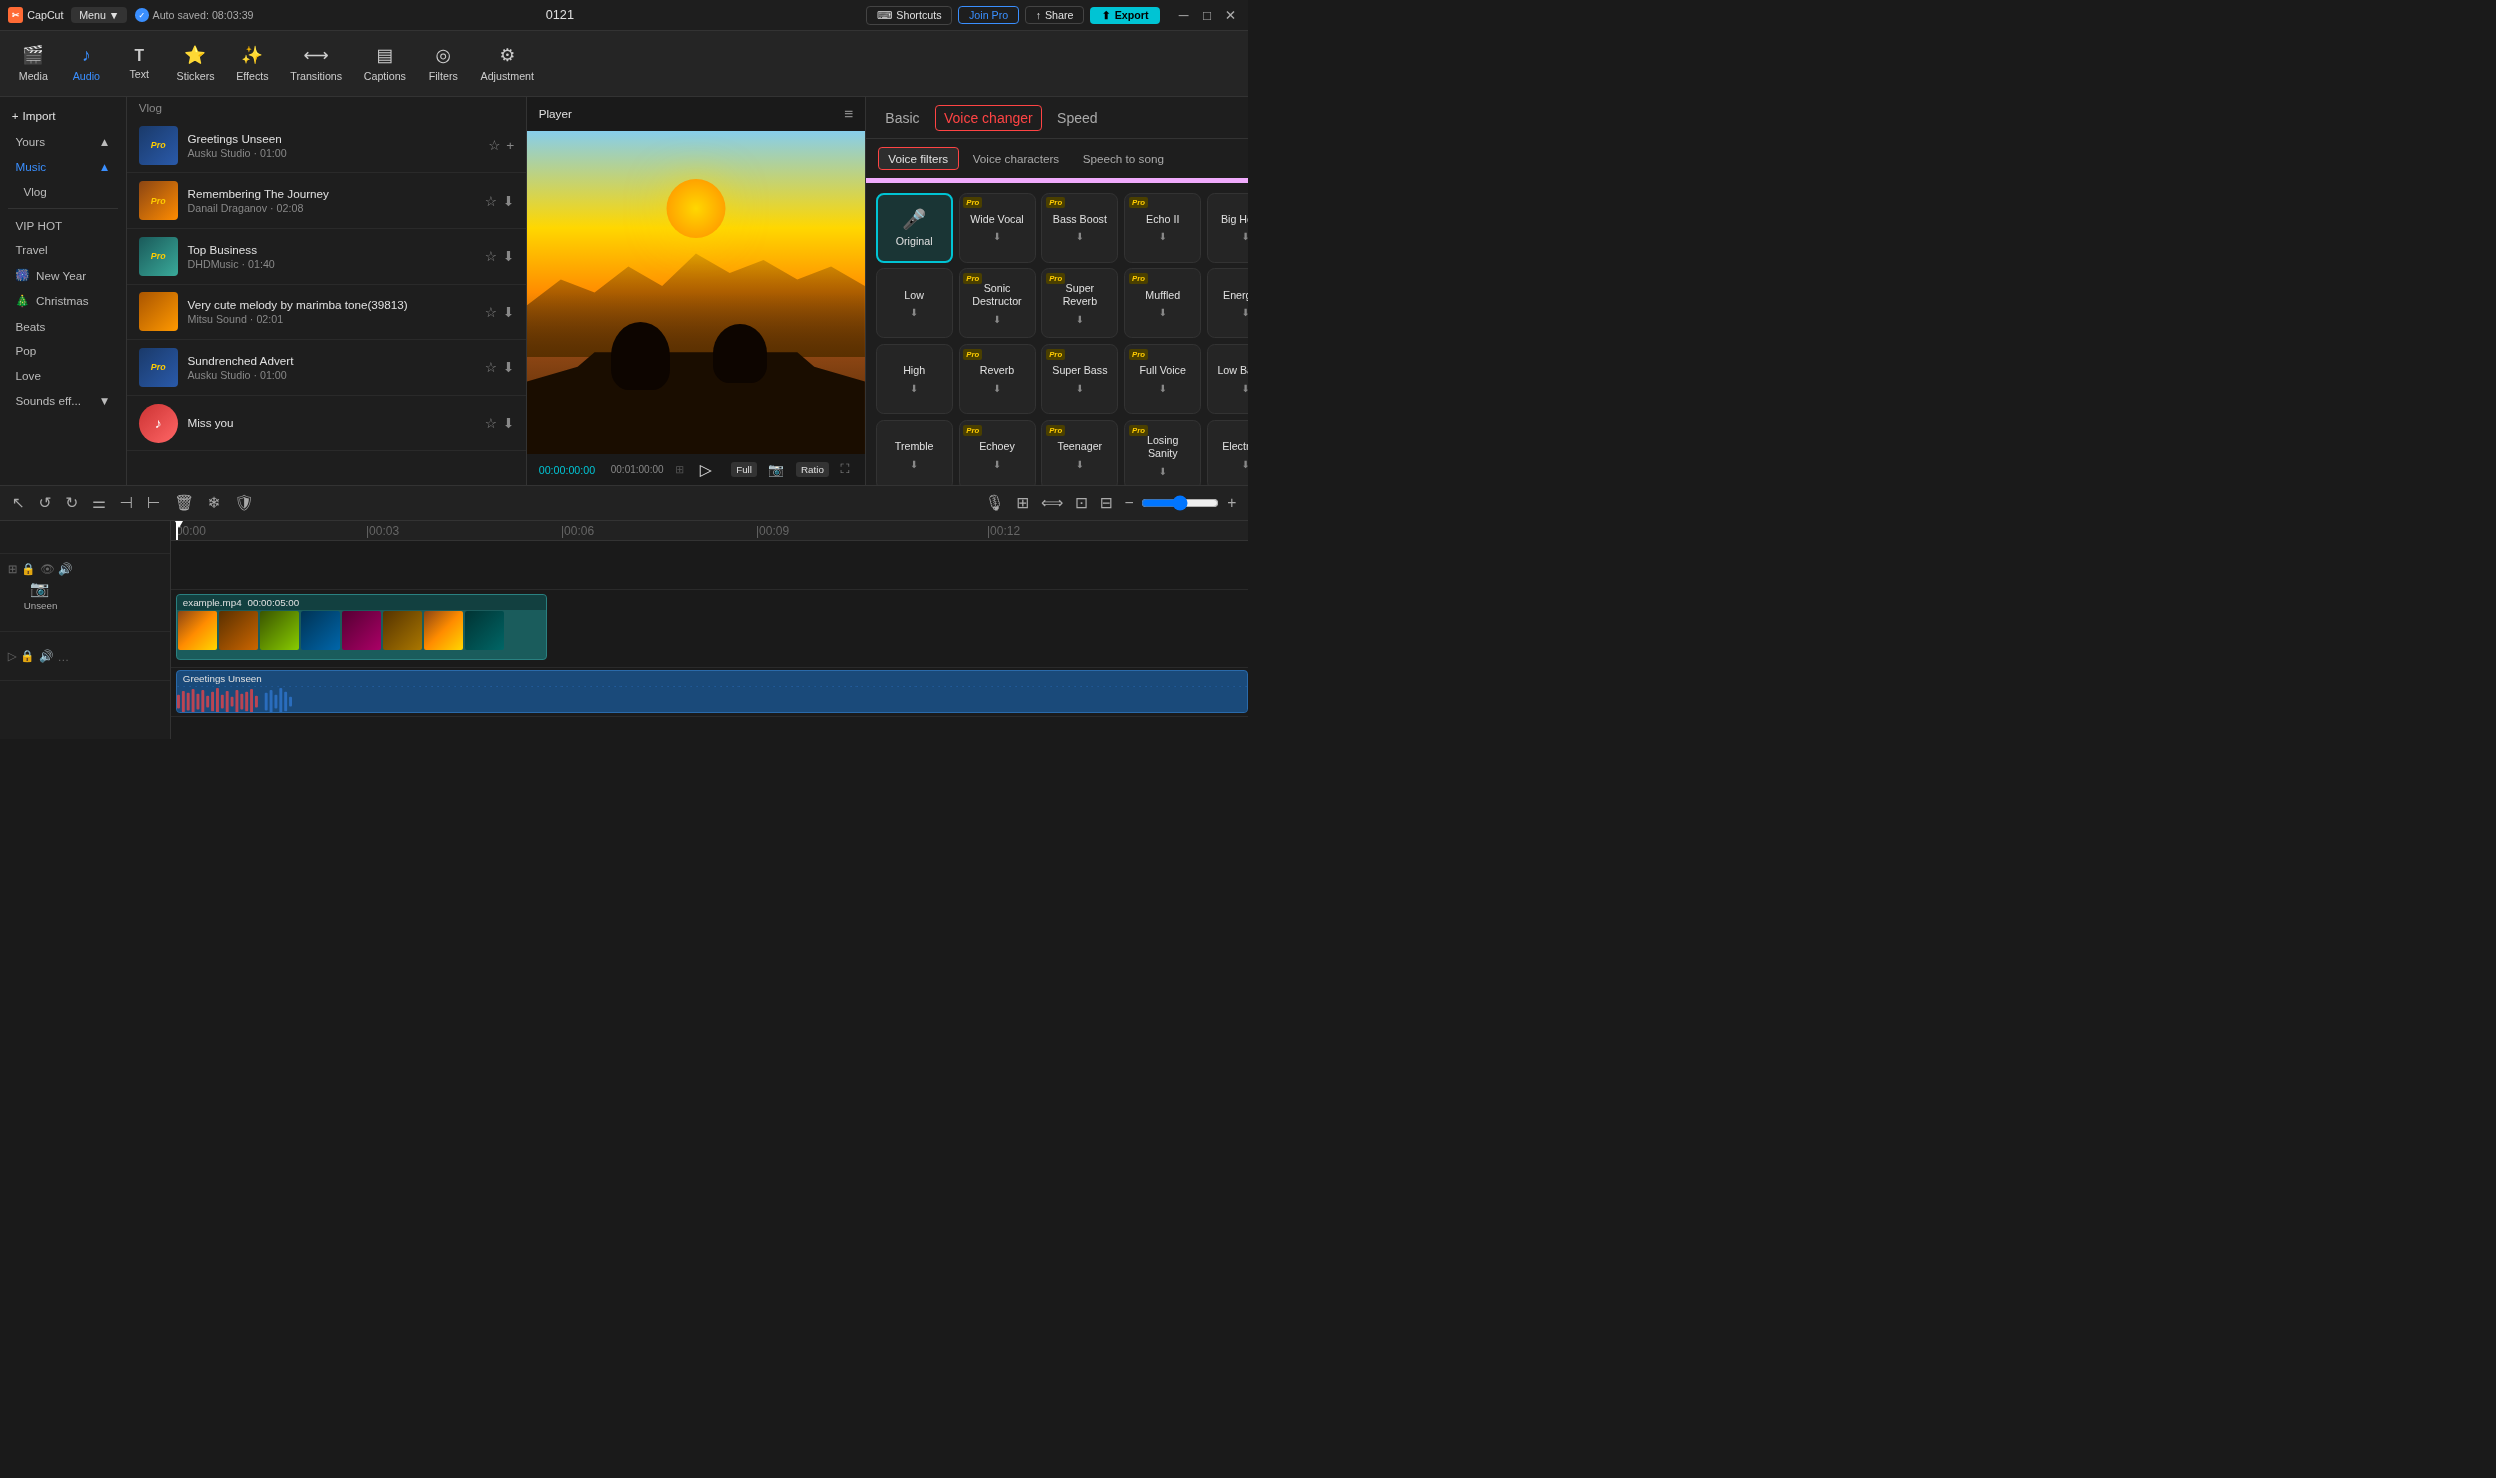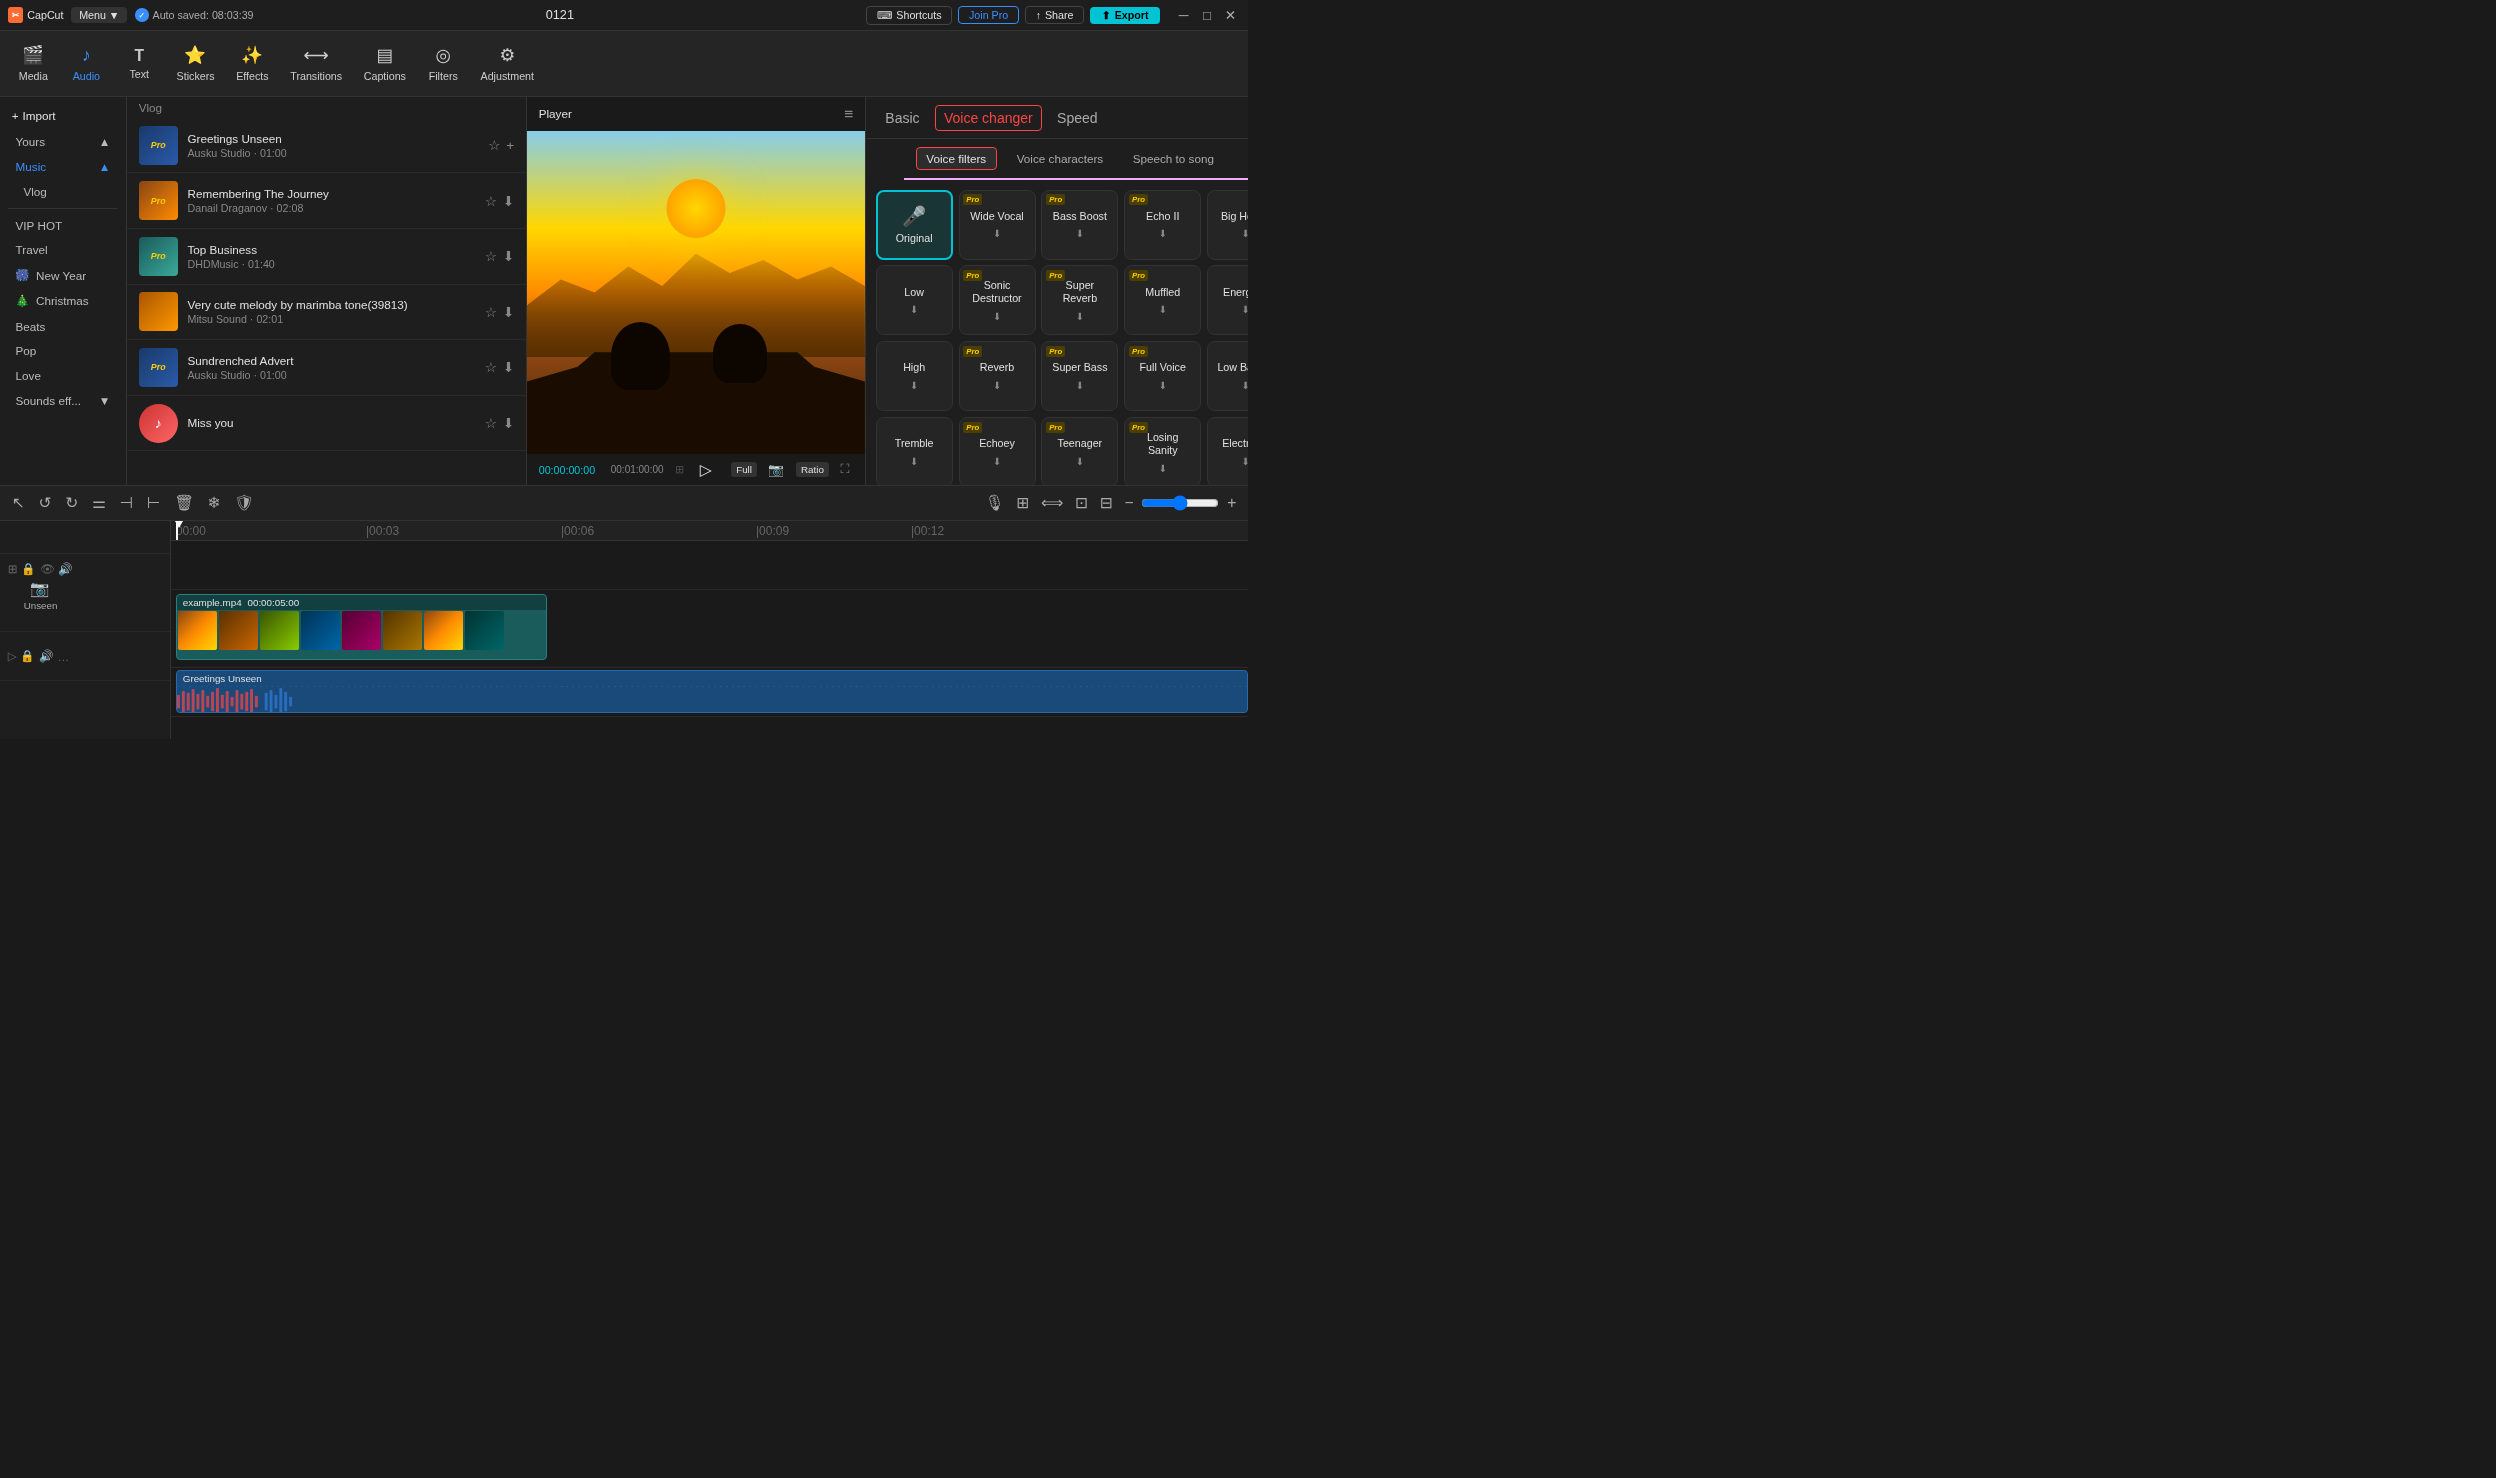--- a/index.html
+++ b/index.html
@@ -69,21 +69,21 @@
     .play-btn { background: none; border: none; color: #e0e0e0; cursor: pointer; font-size: 15.6px; padding: 0 3.9px; }
     .control-spacer { flex: 1; }
     .ctrl-btn { background: none; border: none; color: #888; cursor: pointer; font-size: 12.7px; padding: 2px 3.9px; }
     .quality-badge { background: #333; color: #e0e0e0; font-size: 9.8px; padding: 2px 4.9px; border-radius: 2.9px; cursor: pointer; border: none; }
 
     
     .right-panel { width: 429px; background: #1e1e1e; border-left: 1px solid #333; display: flex; flex-direction: column; flex-shrink: 0; }
     .panel-tabs { display: flex; align-items: center; padding: 7.8px 11.7px; gap: 7.8px; border-bottom: 1px solid #333; }
     .panel-tab { background: none; border: none; color: #aaa; cursor: pointer; font-size: 14px; padding: 3.9px 7.8px; border-radius: 3.9px; }
     .panel-tab.active { color: #ff4444; border: 1px solid #ff4444; }
-    .sub-tabs { display: flex; padding: 7.8px 11.7px; gap: 10px; border-bottom: 2px solid #f0abfc; margin-left: 38px; }
+    .sub-tabs { display: flex; padding: 7.8px 11.7px; gap: 4px; border-bottom: 5px solid #f0abfc; }
     .sub-tab { background: none; border: none; color: #aaa; cursor: pointer; font-size: 11.7px; padding: 3.9px 9.8px; border-radius: 3.9px; }
     .sub-tab.active { background: #2d2d2d; color: #e0e0e0; border: 1px solid #ff4444; }
     .filter-all { margin-left: auto; background: none; border: none; color: #888; cursor: pointer; font-size: 11.7px; display: flex; align-items: center; gap: 2.9px; }
     
     .voice-grid { display: grid; grid-template-columns: repeat(5, 1fr); gap: 5.9px; padding: 9.8px; flex: 1; overflow-y: auto; }
     .voice-item { display: flex; flex-direction: column; align-items: center; justify-content: center; padding: 9.8px 5.9px; border-radius: 7.8px; cursor: pointer; background: #252525; border: 1px solid #333; gap: 3.9px; min-height: 70px; position: relative; }
     .voice-item.active { border: 2px solid #00c4d4; background: #1a3535; }
     .voice-item.pro-item { position: relative; }
     .voice-name { font-size: 10.7px; color: #e0e0e0; text-align: center; line-height: 1.2; }
     .voice-pro-badge { position: absolute; top: 3.9px; left: 3.9px; background: #4a3f00; color: #ffcc00; font-size: 7.8px; padding: 1px 2.9px; border-radius: 2px; font-weight: bold; font-style: italic; }
@@ -576,21 +576,21 @@
       </div>
     </div>
     <div class="tl-tracks">
 
       <div class="tl-ruler">
         <div class="tl-playhead-head"></div>
         <span class="tl-ruler-mark" style="left:4.9px;">00:00</span>
         <span class="tl-ruler-mark" style="left:195px;">|00:03</span>
         <span class="tl-ruler-mark" style="left:390px;">|00:06</span>
         <span class="tl-ruler-mark" style="left:585px;">|00:09</span>
-        <span class="tl-ruler-mark" style="left:740px;">|00:12</span>
+        <span class="tl-ruler-mark" style="left:816px;">|00:12</span>
         <div class="tl-playhead"></div>
       </div>
 
       <div class="tl-empty-row"></div>
 
       <div class="tl-video-track">
         <div class="video-clip">
           <div class="video-clip-header">
             <span>example.mp4</span>
             <span>00:00:05:00</span>

